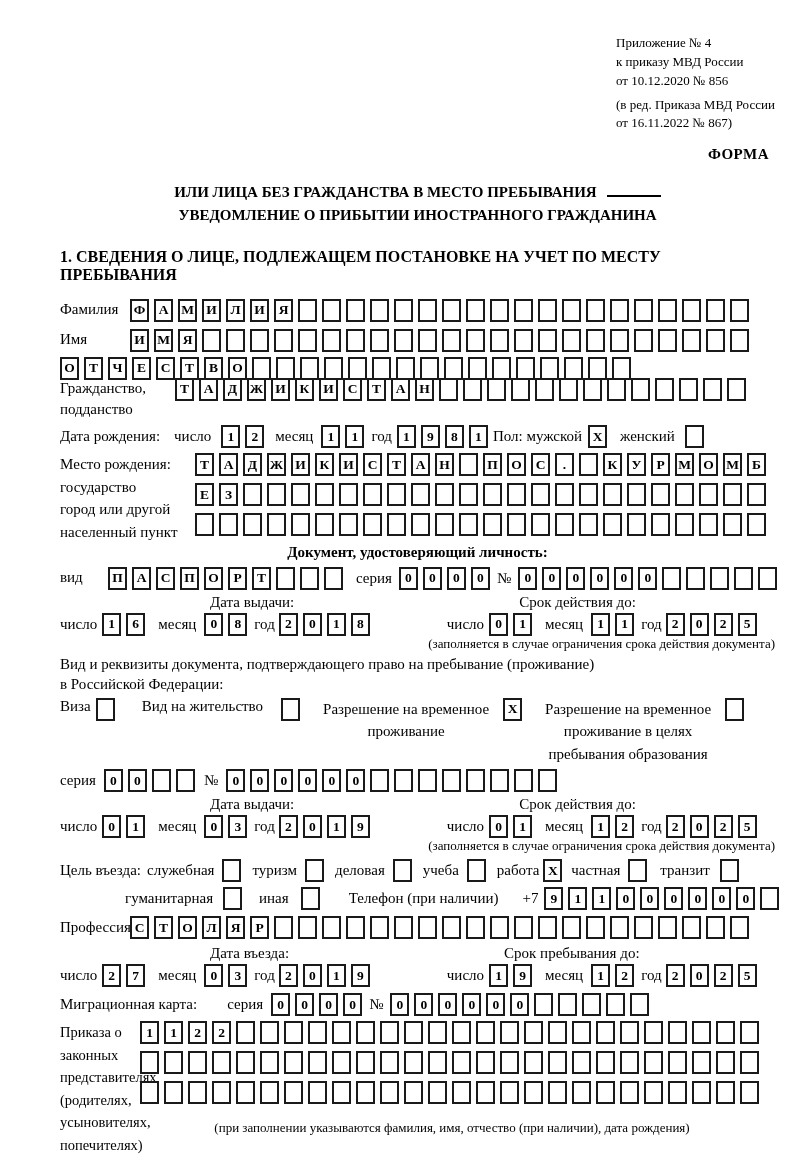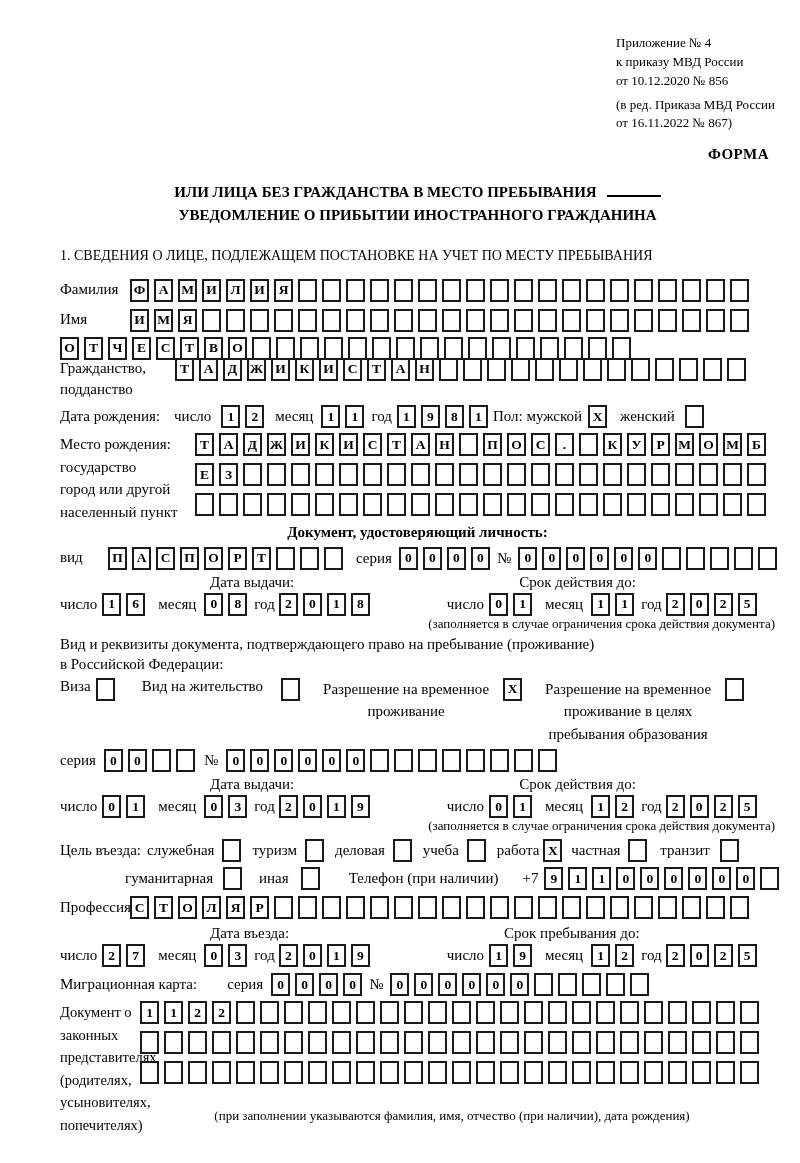--- a/index.html
+++ b/index.html
@@ -4,21 +4,21 @@
 <style>
   html,body{margin:0;padding:0;background:#fff;}
   .page{width:800px;height:1163px;box-sizing:border-box;background:#fff;color:#000;
         font-family:"Liberation Serif","DejaVu Serif",serif;font-size:15px;
         padding:34px 25px 6px 60px;overflow:hidden;position:relative;}
   .annex{margin-left:556px;font-size:13px;line-height:1.45;}
   .annex2{margin-left:556px;font-size:13px;line-height:1.45;margin-top:5px;}
   .forma{text-align:right;font-weight:bold;font-size:15px;margin-top:13px;padding-right:6px;letter-spacing:.5px;}
   .title{text-align:center;font-weight:bold;font-size:15px;line-height:1.55;margin-top:18px;}
   .uline{display:inline-block;width:54px;border-bottom:2px solid #000;margin-left:10px;}
-  .sect{font-weight:normal;font-size:14px;margin-top:20px;}
+  .sect{font-weight:bold;font-size:16px;margin-top:20px;}
   .row{display:flex;align-items:center;}
   .rowt{display:flex;align-items:flex-start;}
   .lbl{white-space:nowrap;}
   .sm{font-size:13px;}
   .cells{display:flex;flex:0 0 auto;}
   .cell{box-sizing:border-box;flex:0 0 auto;width:19px;height:23px;border:2px solid #1a1a1a;
         margin-right:5px;display:flex;align-items:center;justify-content:center;
         font-size:13.5px;font-weight:bold;background:#fff;}
   .lblcol{flex:0 0 auto;line-height:1.45;}
   .cellrows .cells{margin-bottom:7px;}
@@ -606,21 +606,21 @@
         <span class="cell"></span>
         <span class="cell"></span>
         <span class="cell"></span>
         <span class="cell"></span>
         <span class="cell"></span>
       </span>
   </div>
 
   <div class="rowt" style="margin-top:5px">
     <span class="lblcol" style="width:80px;line-height:1.55;font-size:14.5px;white-space:nowrap">
-      <span>Документ о</span><br>
+      <span>Приказа о</span><br>
       <span>законных</span><br>
       <span>представителях</span><br>
       <span>(родителях,</span><br>
       <span>усыновителях,</span><br>
       <span>попечителях)</span>
     </span>
     <span style="display:block">
       <span class="cellrows" style="display:block">
         <span class="cells">
             <span class="cell">1</span>
@@ -700,17 +700,17 @@
             <span class="cell"></span>
             <span class="cell"></span>
             <span class="cell"></span>
             <span class="cell"></span>
             <span class="cell"></span>
             <span class="cell"></span>
             <span class="cell"></span>
             <span class="cell"></span>
           </span>
       </span>
-      <span class="sm" style="display:block;text-align:center;margin-top:24px">(при заполнении указываются фамилия, имя, отчество (при наличии), дата рождения)</span>
+      <span class="sm" style="display:block;text-align:center;margin-top:16px">(при заполнении указываются фамилия, имя, отчество (при наличии), дата рождения)</span>
     </span>
   </div>
 
 </div>
 
 </body></html>

